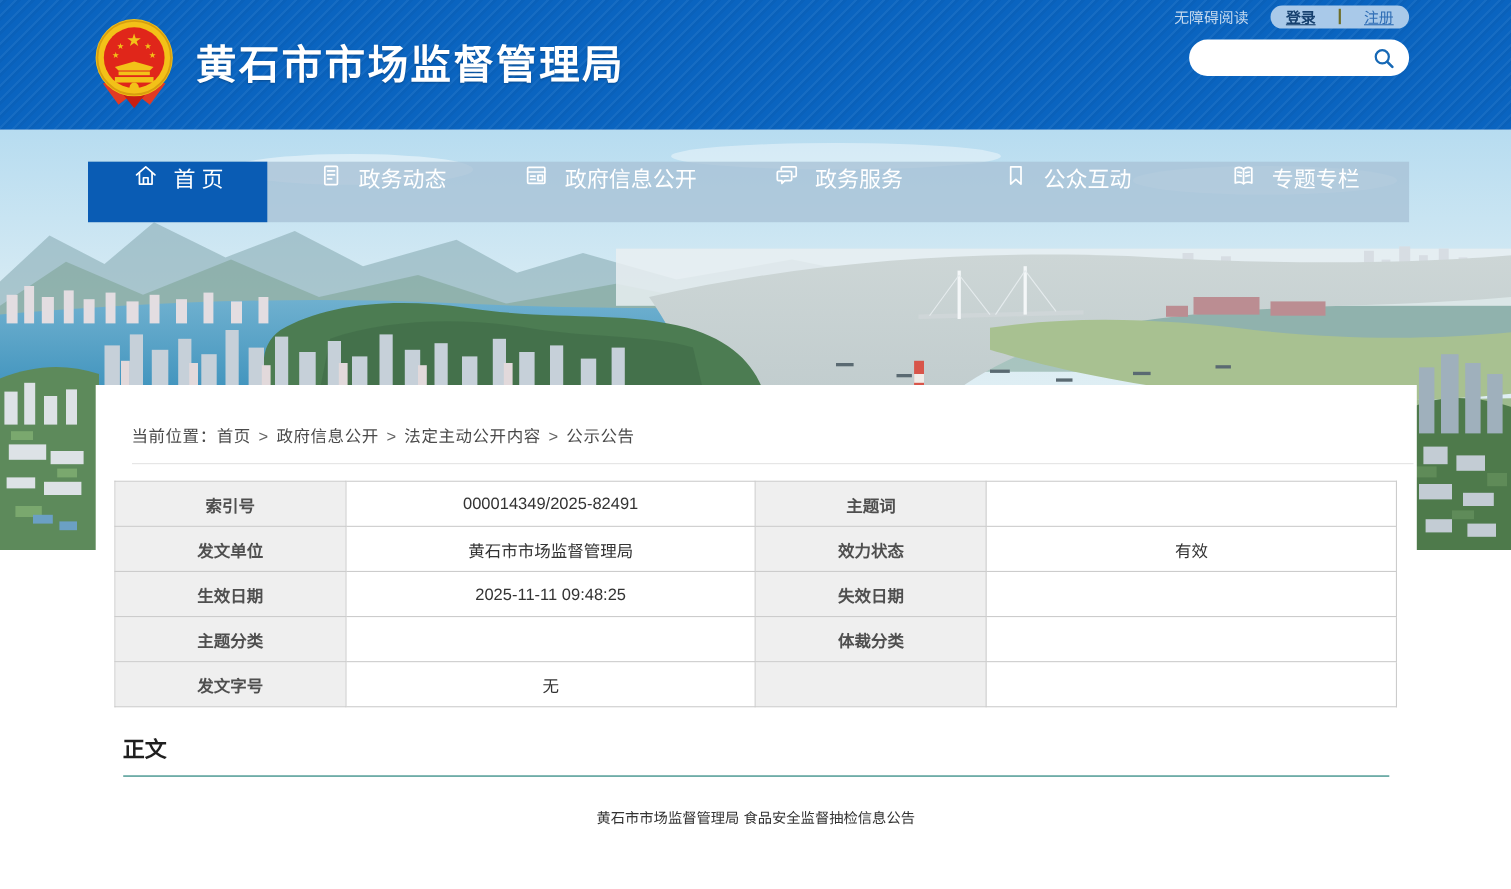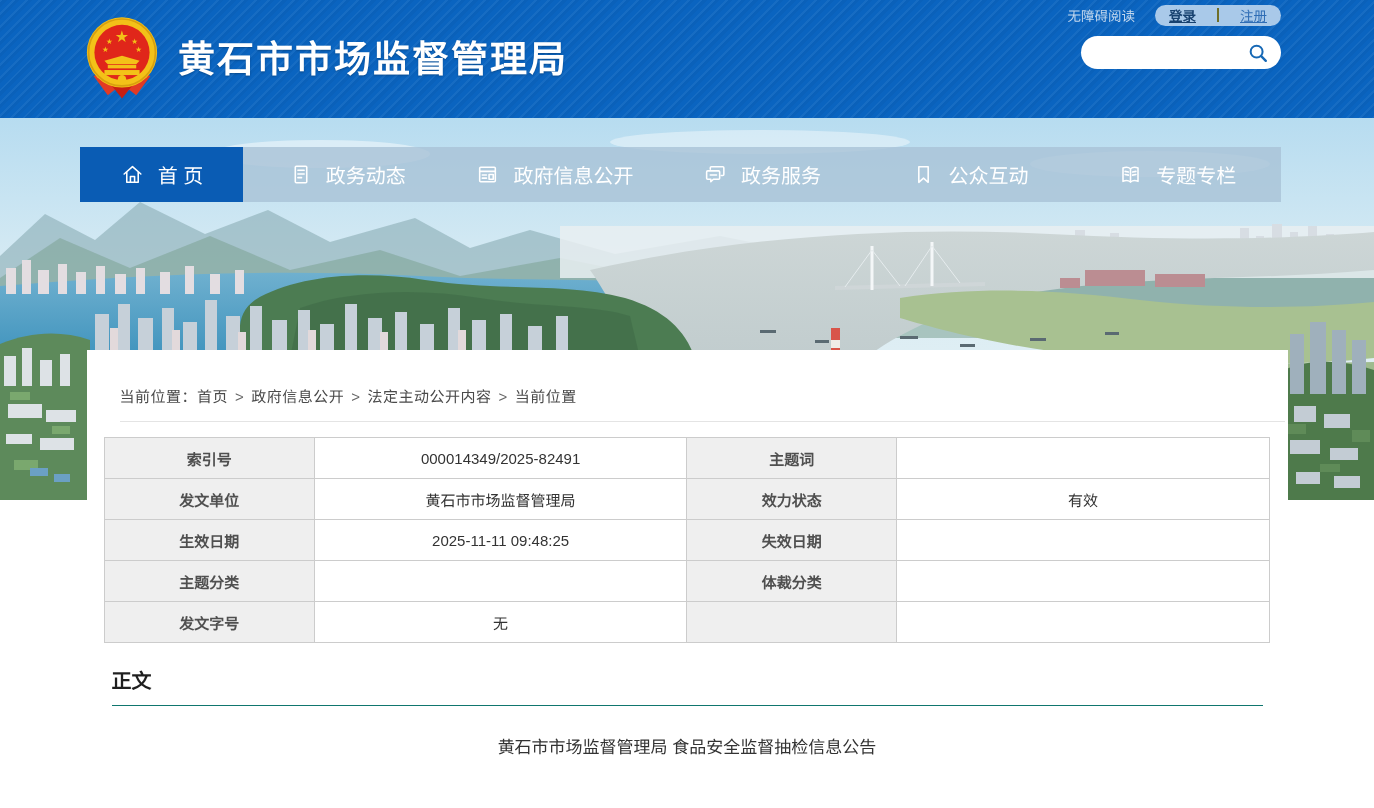--- a/index.html
+++ b/index.html
@@ -34,21 +34,21 @@
   .search-box input{ flex:1; border:none; outline:none; font-size:14px; color:#333; background:transparent; min-width:0; }
   .search-btn{ width:26px; height:26px; display:flex; align-items:center; justify-content:center; cursor:pointer; }
 
   
   .banner{ position:relative; height:382px; overflow:hidden; background:#dcecf3; }
   .banner-art{ position:absolute; left:0; top:0; width:1374px; height:382px; display:block; }
 
   
   .main-nav{ position:absolute; top:29px; left:80px; width:1201px; height:55px; display:flex;
              background:rgba(168,193,214,0.78); }
-  .nav-item{ flex:1; display:flex; align-items:center; justify-content:center; gap:13px;
+  .nav-item{ flex:1; display:flex; justify-content:center; gap:13px;
              color:#fff; font-size:20px; cursor:pointer; white-space:nowrap; }
   .nav-item.active{ flex:none; width:163px; background:#0a5cb4; }
   .nav-item svg{ width:25px; height:25px; stroke:#fff; fill:none; stroke-width:1.5;
                  stroke-linecap:round; stroke-linejoin:round; flex:none; }
 
   
   .content-card{ position:relative; z-index:5; width:1201px; margin:-150px auto 0; background:#fff;
                  min-height:470px; padding-top:35px; }
   .breadcrumb{ margin:0 10px 0 33px; font-size:15px; color:#4a4a4a; letter-spacing:0.5px; }
   .breadcrumb .crumb{ color:#4a4a4a; cursor:pointer; }
@@ -56,21 +56,21 @@
   .breadcrumb-divider{ margin:15px 3px 0 33px; border-bottom:1px solid #e4e4e4; }
 
   table.doc-meta{ width:1166px; margin:15px auto 0; border-collapse:collapse; table-layout:fixed; }
   table.doc-meta td{ border:1px solid #ccc; height:41px; text-align:center; vertical-align:middle;
                      font-size:15px; color:#333; padding:0 8px; overflow:hidden; }
   table.doc-meta td.lbl{ background:#efefef; font-weight:bold; color:#4f4f4f; }
   table.doc-meta col.c-lbl{ width:18%; } table.doc-meta col.c-val{ width:32%; }
 
   .section-head{ margin:22px 25px 0 25px; font-size:20px; font-weight:bold; color:#1f1f1f;
                  padding-bottom:11px; border-bottom:1px solid #0f766e; }
-  .article-title{ margin-top:27px; text-align:center; font-size:17px; color:#333; }
+  .article-title{ margin-top:27px; text-align:center; font-size:13px; color:#333; }
 </style>
 </head>
 <body>
 
 <header class="top-header">
   <div class="brand">
     <svg class="emblem" viewBox="0 0 100 110">
       <path d="M16 74 L33 97 L46 87 L36 68 Z" fill="#e23a24"></path>
       <path d="M84 74 L67 97 L54 87 L64 68 Z" fill="#e23a24"></path>
       <path d="M38 86 L50 101 L62 86 L50 78 Z" fill="#c81e12"></path>
@@ -332,21 +332,21 @@
         <line x1="14" y1="9.6" x2="17.2" y2="9"></line>
           <line x1="14" y1="12.6" x2="17.2" y2="12"></line>
       </svg>
       <span>专题专栏</span>
     </div>
   </nav>
 </div>
 
 <main class="content-card">
   <div class="breadcrumb">
-    <span>当前位置：</span><span class="crumb">首页</span><span class="bc-sep">&gt;</span><span class="crumb">政府信息公开</span><span class="bc-sep">&gt;</span><span class="crumb">法定主动公开内容</span><span class="bc-sep">&gt;</span><span class="crumb">当前位置</span>
+    <span>当前位置：</span><span class="crumb">首页</span><span class="bc-sep">&gt;</span><span class="crumb">政府信息公开</span><span class="bc-sep">&gt;</span><span class="crumb">法定主动公开内容</span><span class="bc-sep">&gt;</span><span class="crumb">公示公告</span>
   </div>
   <div class="breadcrumb-divider"></div>
 
   <table class="doc-meta">
     <colgroup>
         <col class="c-lbl">
         <col class="c-val">
         <col class="c-lbl">
         <col class="c-val">
       </colgroup>

